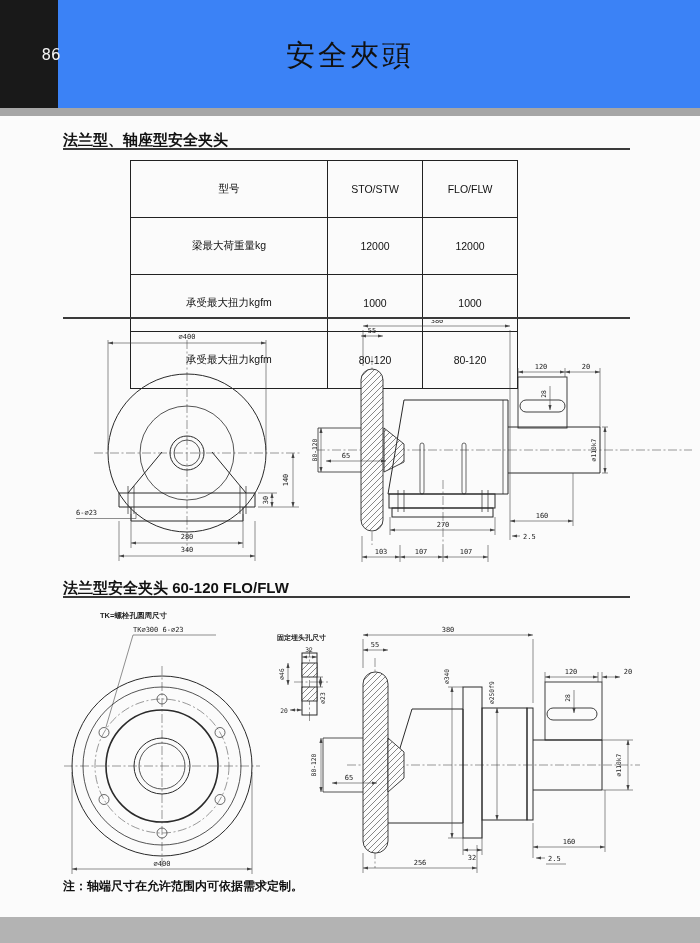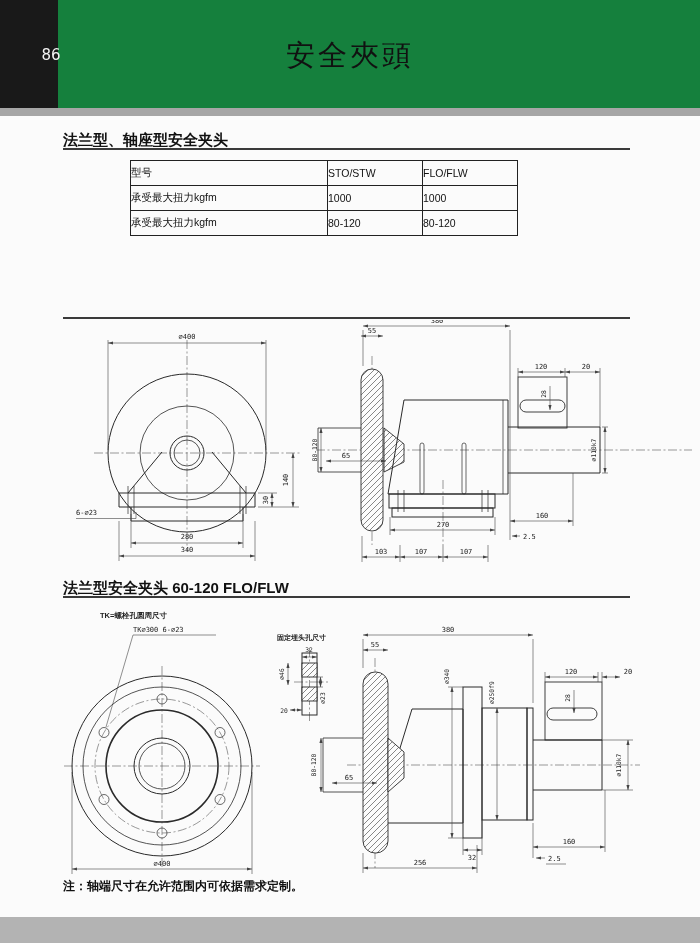--- a/index.html
+++ b/index.html
@@ -1,34 +1,34 @@
 <!DOCTYPE html>
 <html><head>
 <meta charset="utf-8">
 <style>
   html,body{margin:0;padding:0;}
   #page{position:relative;width:700px;height:943px;background:#fbfbfb;overflow:hidden;
         font-family:"Liberation Sans",sans-serif;color:#1c1c1c;}
   
-  .hdr{position:absolute;left:0;top:0;width:700px;height:108px;background:#15803d;}
+  .hdr{position:absolute;left:0;top:0;width:700px;height:108px;background:#3b82f6;}
   .pgbox{position:absolute;left:0;top:0;width:58px;height:108px;background:#191919;}
   .pgnum{position:absolute;left:0;top:46px;width:58px;text-align:center;color:#f2f2f2;
          font-size:15px;font-family:"DejaVu Sans",sans-serif;margin-left:22px;}
   .ttl{position:absolute;left:0;right:0;top:36px;text-align:center;font-size:29px;
        letter-spacing:3px;color:#111;font-weight:500;}
   .strip{position:absolute;left:0;top:108px;width:700px;height:8px;background:#a6a6a6;}
   .foot{position:absolute;left:0;top:917px;width:700px;height:26px;background:#b3b3b3;}
   
   .sh{position:absolute;left:63px;font-size:15px;font-weight:bold;color:#111;white-space:nowrap;}
   .shl{position:absolute;left:63px;width:567px;height:2px;background:#3a3a3a;}
   
   table.spec{position:absolute;left:130px;top:160px;width:387px;border-collapse:collapse;
              table-layout:fixed;font-size:10.5px;color:#111;}
-  table.spec th,table.spec td{border:1.2px solid #222;text-align:left;height:24px;
-             padding:0;font-weight:normal;}
+  table.spec th,table.spec td{border:1.2px solid #222;text-align:center;height:24px;
+             padding:16px;font-weight:normal;}
   .note{position:absolute;left:63px;top:878px;font-size:12px;font-weight:bold;color:#111;}
   
   .ol{stroke:#2a2a2a;stroke-width:1;fill:none;}
   .th{stroke:#2a2a2a;stroke-width:.7;fill:none;}
   .cl{stroke:#555;stroke-width:.6;fill:none;stroke-dasharray:9 2.5 2 2.5;}
   .dl{stroke:#444;stroke-width:.6;fill:none;}
   .ht{fill:url(#hatch);stroke:#2a2a2a;stroke-width:.9;}
   text.d{font:7px "DejaVu Sans Mono",monospace;fill:#222;}
   text.ds{font:6.3px "DejaVu Sans Mono",monospace;fill:#222;}
   text.dc{font:7.5px "Liberation Sans",sans-serif;fill:#222;font-weight:bold;}
@@ -69,20 +69,25 @@
     <colgroup>
         <col style="width:197px">
         <col style="width:95px">
         <col style="width:95px">
       </colgroup>
     <tbody>
         <tr>
       <th>型号</th>
       <th>STO/STW</th>
       <th>FLO/FLW</th>
+    </tr>
+    <tr>
+      <td>梁最大荷重量kg</td>
+      <td>12000</td>
+      <td>12000</td>
     </tr>
     <tr>
       <td>承受最大扭力kgfm</td>
       <td>1000</td>
       <td>1000</td>
     </tr>
     <tr>
       <td>承受最大扭力kgfm</td>
       <td>80-120</td>
       <td>80-120</td>

